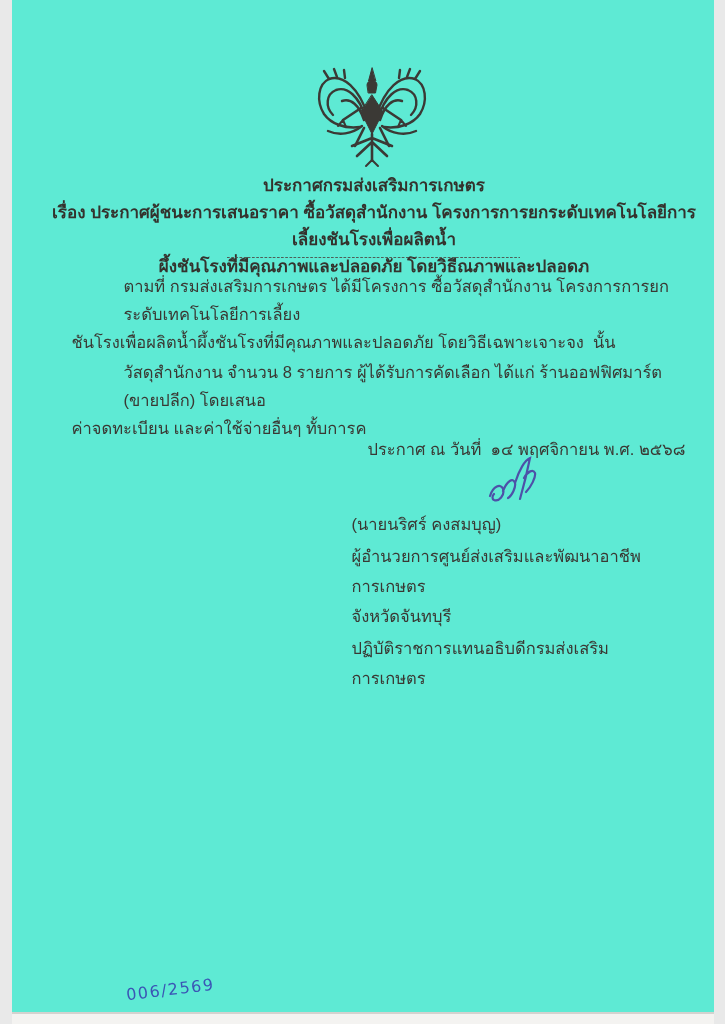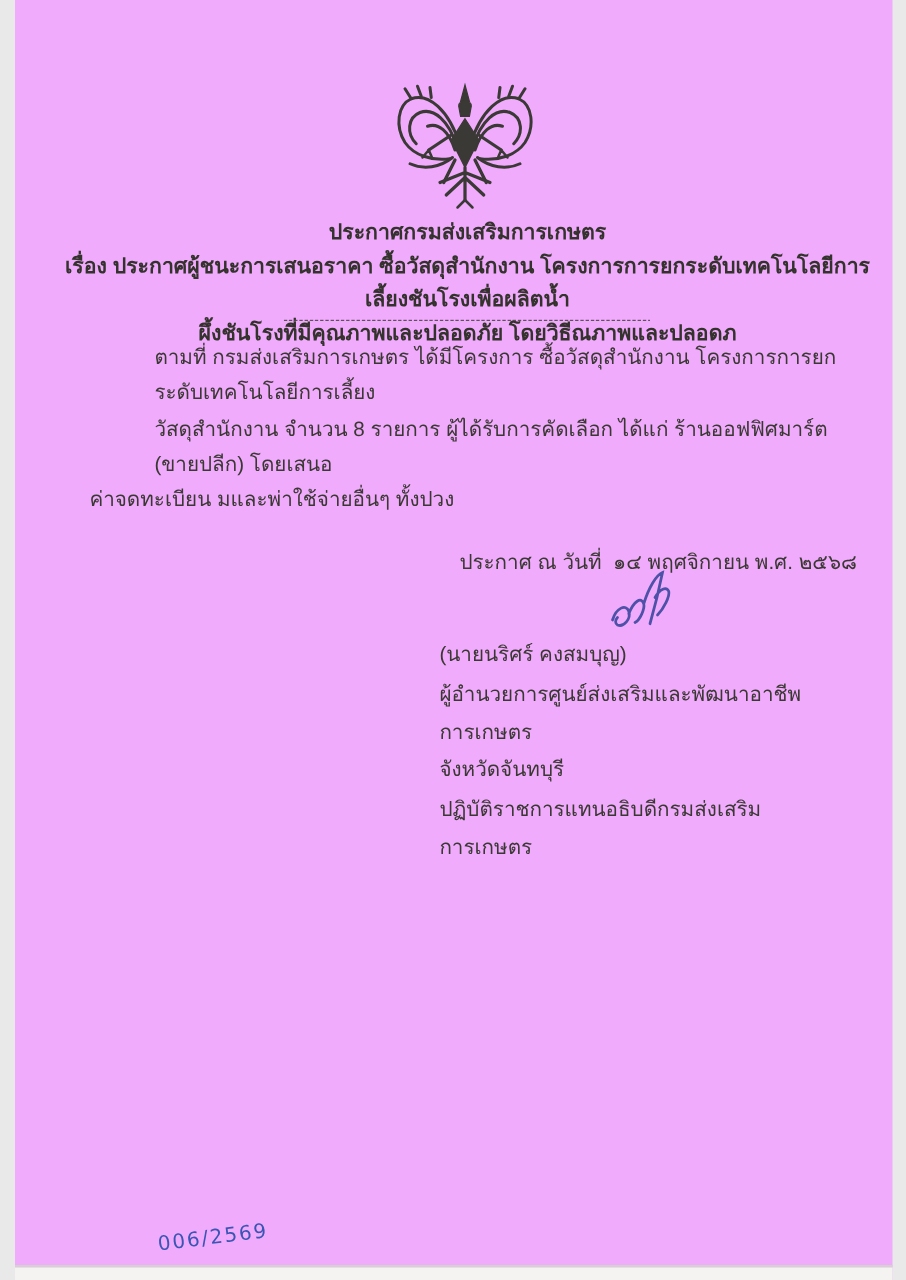--- a/index.html
+++ b/index.html
@@ -1,21 +1,21 @@
 <!DOCTYPE html>
 <html><head>
 <meta charset="utf-8">
 <style>
   html, body { margin: 0; padding: 0; background: #e9e9e9; }
   .page {
     position: relative;
     width: 702px;
     height: 1024px;
     margin: 0 auto;
-    background: #f0abfc;
+    background: #5eead4;
     overflow: hidden;
     font-family: "Liberation Sans", "DejaVu Sans", sans-serif;
     color: #3a3833;
   }
   .emblem {
     position: absolute;
     left: 301px;
     top: 66px;
     width: 118px;
     height: 104px;
@@ -146,24 +146,25 @@
     <div class="line">ประกาศกรมส่งเสริมการเกษตร</div>
     <div class="line">เรื่อง ประกาศผู้ชนะการเสนอราคา ซื้อวัสดุสำนักงาน โครงการการยกระดับเทคโนโลยีการเลี้ยงชันโรงเพื่อผลิตน้ำ</div>
     <div class="line">ผึ้งชันโรงที่มีคุณภาพและปลอดภัย โดยวิธีณภาพและปลอดภ</div>
   </div>
 
   <div class="divider">----------------------------------------------------------------------------</div>
 
   <div class="body-text">
     <div class="para1">
       <div class="line indent">ตามที่ กรมส่งเสริมการเกษตร ได้มีโครงการ ซื้อวัสดุสำนักงาน โครงการการยกระดับเทคโนโลยีการเลี้ยง</div>
+      <div class="line">ชันโรงเพื่อผลิตน้ำผึ้งชันโรงที่มีคุณภาพและปลอดภัย โดยวิธีเฉพาะเจาะจง  นั้น</div>
     </div>
     <div class="para2">
       <div class="line indent">วัสดุสำนักงาน จำนวน 8 รายการ ผู้ได้รับการคัดเลือก ได้แก่ ร้านออฟฟิศมาร์ต (ขายปลีก) โดยเสนอ</div>
-      <div class="line">ค่าจดทะเบียน มและพ่าใช้จ่ายอื่นๆ ทั้งปวง</div>
+      <div class="line">ค่าจดทะเบียน และค่าใช้จ่ายอื่นๆ ทั้บการค</div>
     </div>
   </div>
 
   <div class="date-line">ประกาศ ณ วันที่  ๑๔ พฤศจิกายน พ.ศ. ๒๕๖๘</div>
 
   <div class="signature-mark">
     <svg width="72" height="58" viewBox="0 0 72 58" xmlns="http://www.w3.org/2000/svg">
       <path d="M10 40 C13 30 21 27 23 33 C25 39 19 46 14 44 C12 43 12 40 14 38
                M23 35 C27 25 33 21 35 27 C36 31 32 40 28 42
                M35 27 C39 14 45 4 50 2 C48 12 44 29 40 43

